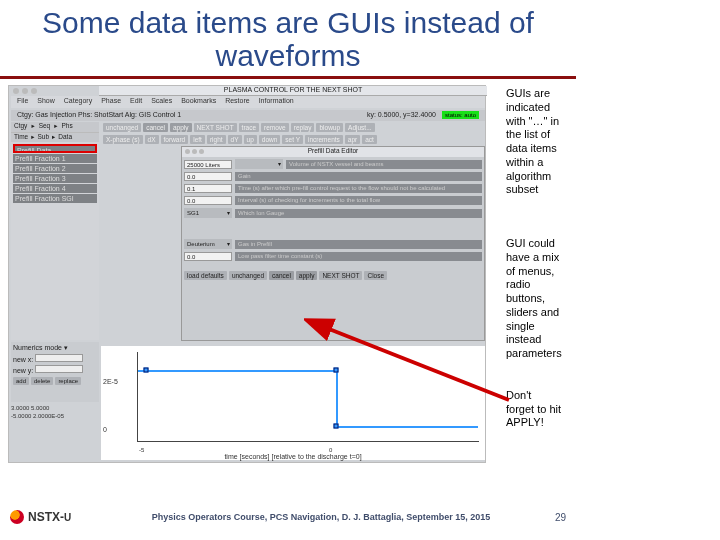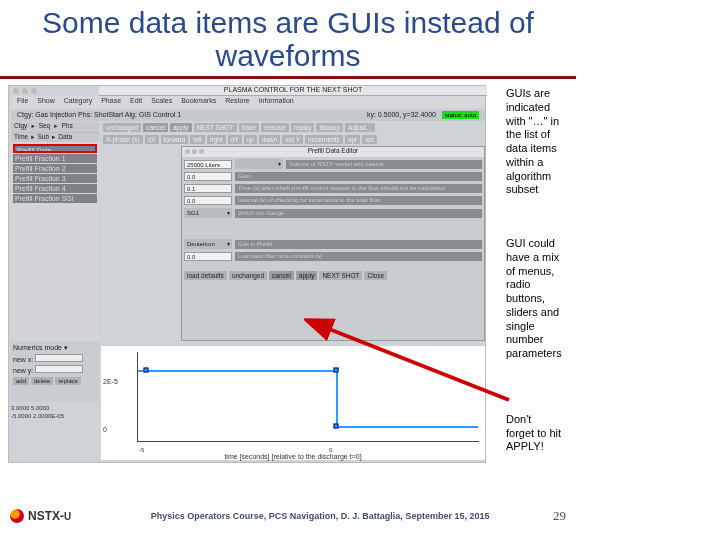--- a/index.html
+++ b/index.html
@@ -75,21 +75,21 @@
 
   
   .arrow { position: absolute; pointer-events: none; }
 
   
   .footer { position: absolute; bottom: 16px; left: 0; width: 100%; display: flex; align-items: center; padding: 0 10px; }
   .logo { width: 14px; height: 14px; border-radius: 50%; background: radial-gradient(circle at 35% 35%, #f90 0 35%, #c02 40% 100%); margin-right: 4px; }
   .logotxt { font-size: 12px; font-weight: bold; color: #333; margin-right: 16px; }
   .logotxt .u { font-size: 10px; }
   .foot-center { flex: 1; text-align: center; font-size: 9px; color: #404d6b; font-weight: bold; }
-  .pagenum { font-size: 13px; color: #404d6b; font-family: Liberation Serif, serif; }
+  .pagenum { font-size: 10px; color: #404d6b; }
 </style>
 </head>
 <body>
 
 <div class="slide">
   <div class="title">Some data items are GUIs instead of waveforms</div>
   <div class="rule"></div>
 
   <div class="main">
     <div class="left">
@@ -254,22 +254,22 @@
             <marker id="ah" markerWidth="10" markerHeight="10" refX="2" refY="3" orient="auto">
               <path d="M0,0 L0,6 L8,3 z" fill="#c00"></path>
             </marker>
           </defs>
         <line x1="205" y1="85" x2="20" y2="12" stroke="#c00" stroke-width="4" marker-end="url(#ah)"></line>
       </svg>
     </div>
 
     <div class="right">
       <div class="note">GUIs are indicated with "…" in the list of data items within a algorithm subset</div>
-      <div class="note" style="margin-top:40px">GUI could have a mix of menus, radio buttons, sliders and single number parameters</div>
-      <div class="note" style="margin-top:52px">Don't forget to hit APPLY!</div>
+      <div class="note" style="margin-top:40px">GUI could have a mix of menus, radio buttons, sliders and single instead parameters</div>
+      <div class="note" style="margin-top:28px">Don't forget to hit APPLY!</div>
     </div>
   </div>
 
   <div class="footer">
     <span class="logo"></span>
     <span class="logotxt"><span>NSTX-</span><span class="u">U</span></span>
     <span class="foot-center">Physics Operators Course, PCS Navigation, D. J. Battaglia, September 15, 2015</span>
     <span class="pagenum">29</span>
   </div>
 </div>

